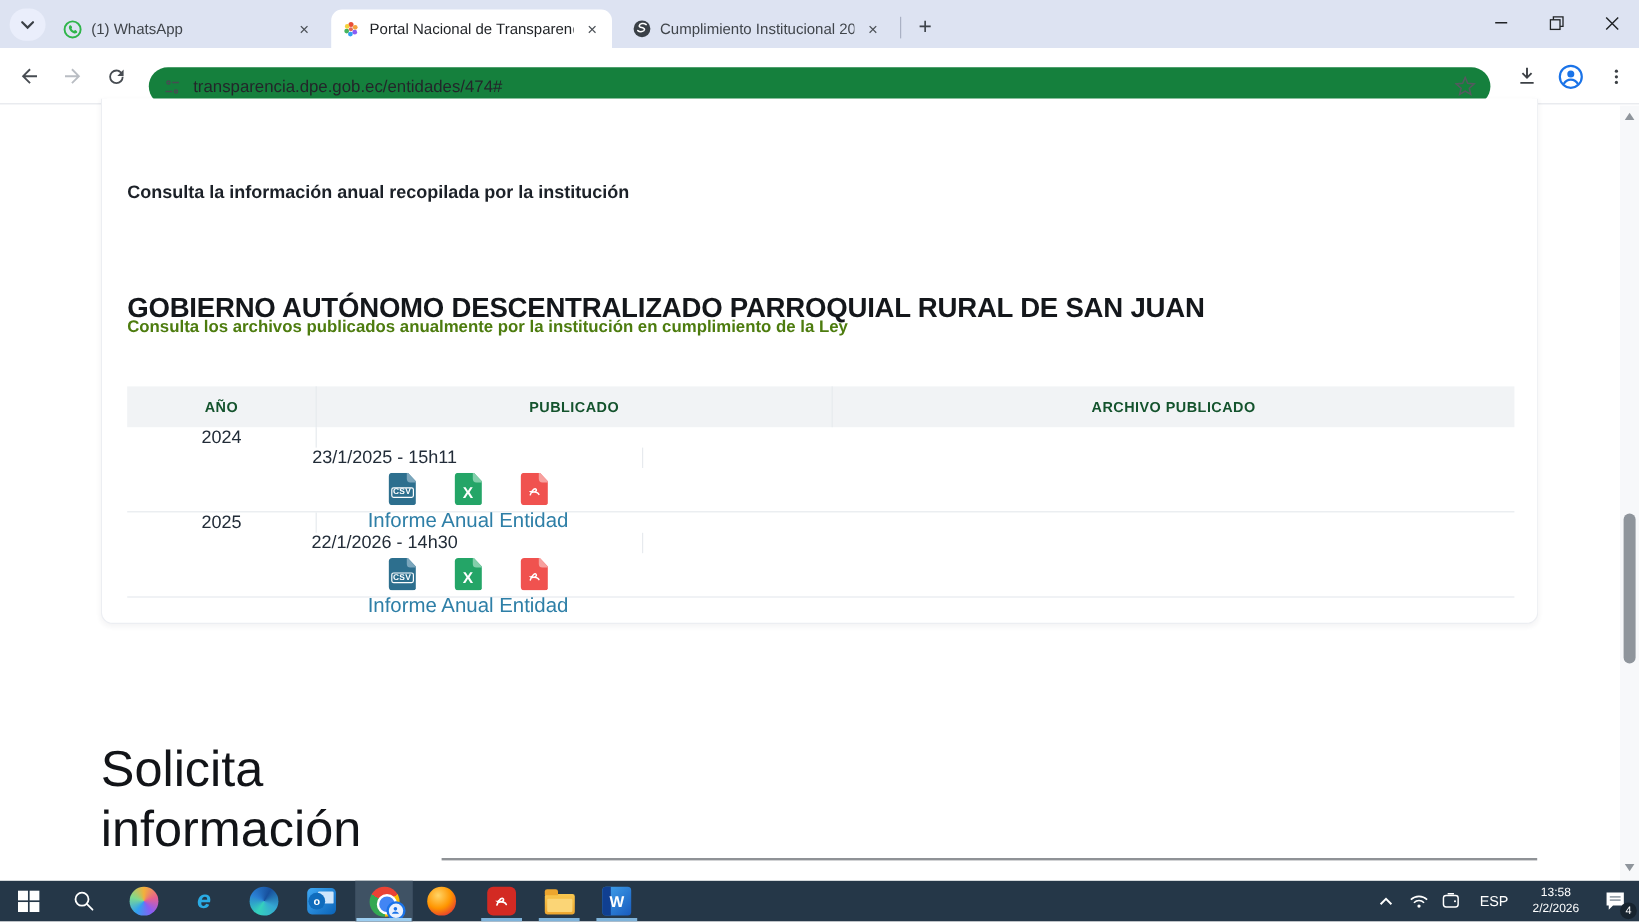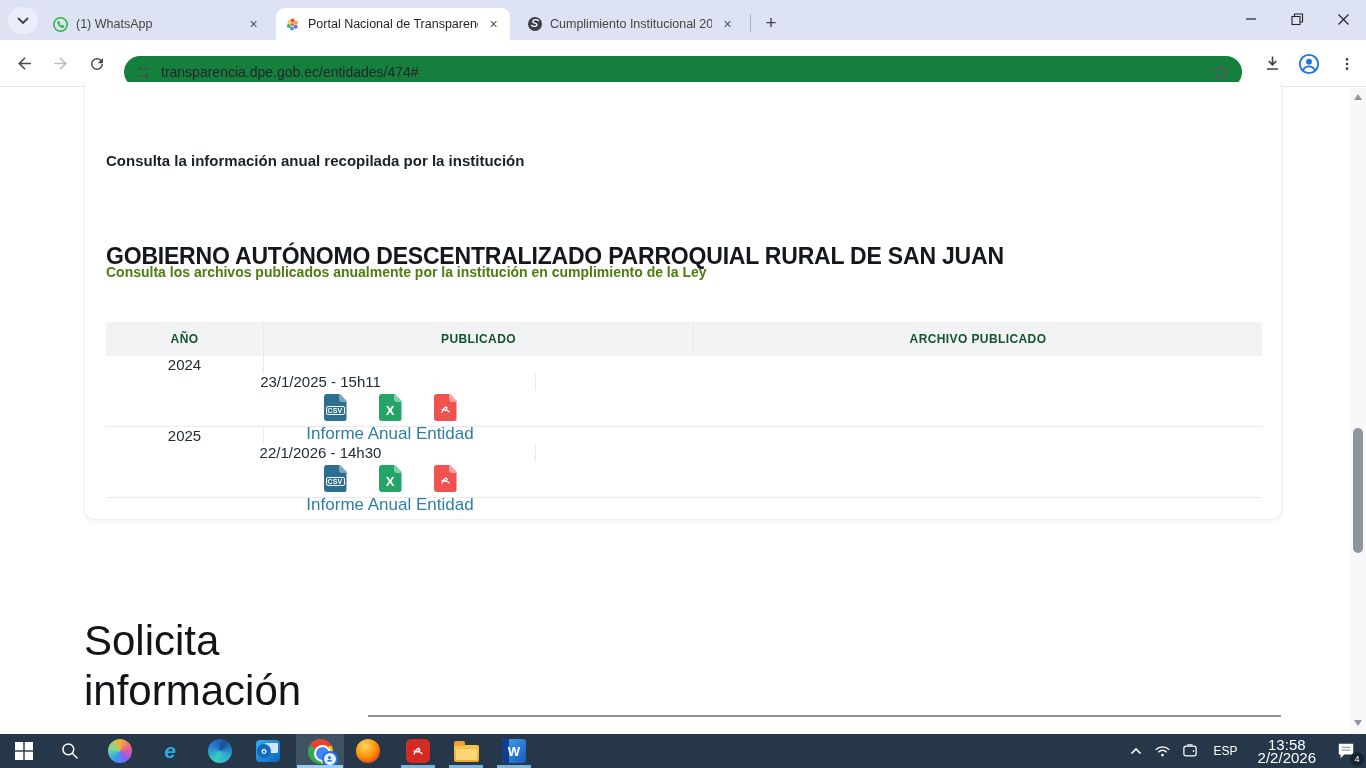--- a/index.html
+++ b/index.html
@@ -97,21 +97,21 @@
   .word::before { content:''; position:absolute; left:0; top:0; bottom:0; width:7px; background:#103f91; border-radius:3px 0 0 3px; }
   .word span { position:relative; }
   .folder { position:relative; width:25px; height:17px; margin-top:4px; background:linear-gradient(#f9c74f,#eda62f); border-radius:2px; }
   .folder::before { content:''; position:absolute; top:-4px; left:0; width:11px; height:5px; background:#eda62f; border-radius:2px 2px 0 0; }
   .folder::after { content:''; position:absolute; left:2px; top:4px; right:2px; bottom:2px; background:#fbd576; border-radius:1px; }
   .ie-e { font-size:21px; font-weight:700; font-style:italic; color:#2aabe4; }
 
   .tray { position:absolute; right:0; top:0; height:34px; display:flex; align-items:center; color:#fff; }
   .tray-item { display:flex; align-items:center; justify-content:center; height:34px; }
   .tray-lang { font-size:12px; padding:0 10px; }
-  .tray-clock { font-size:15px; line-height:13px; text-align:center; padding:0 10px; }
+  .tray-clock { font-size:10px; line-height:13px; text-align:center; padding:0 10px; }
   .notif { position:relative; width:40px; }
   .notif-badge { position:absolute; right:2px; bottom:2px; width:14px; height:14px; border-radius:50%;
                  background:#17242f; color:#fff; font-size:9px; display:flex; align-items:center; justify-content:center; }
   svg { display:block; }
 </style>
 </head>
 <body>
 
 <div class="tabstrip">
   <div class="tab-search">

